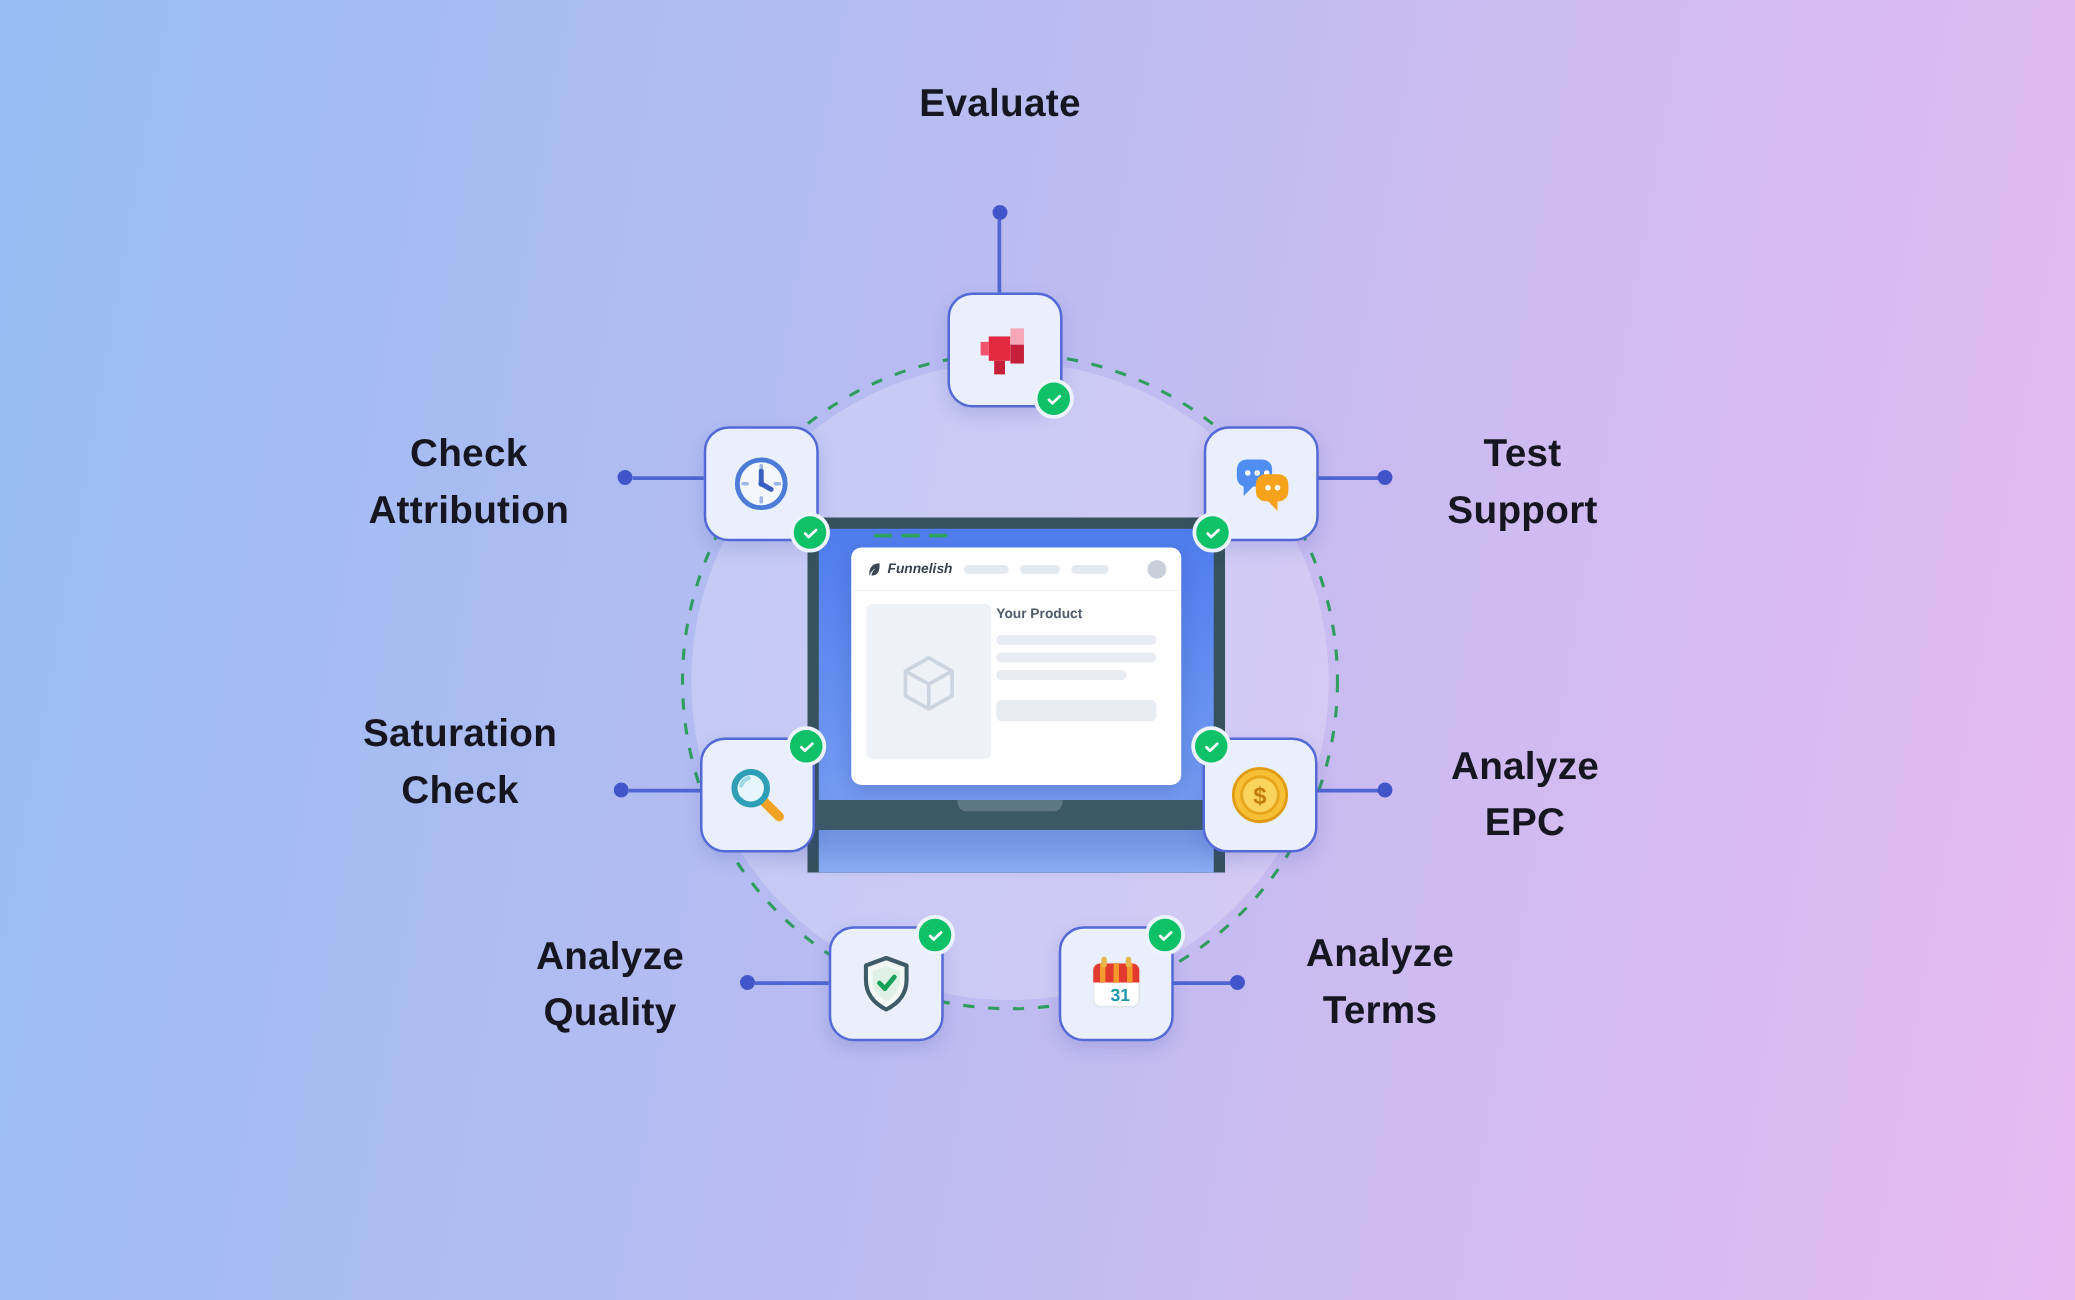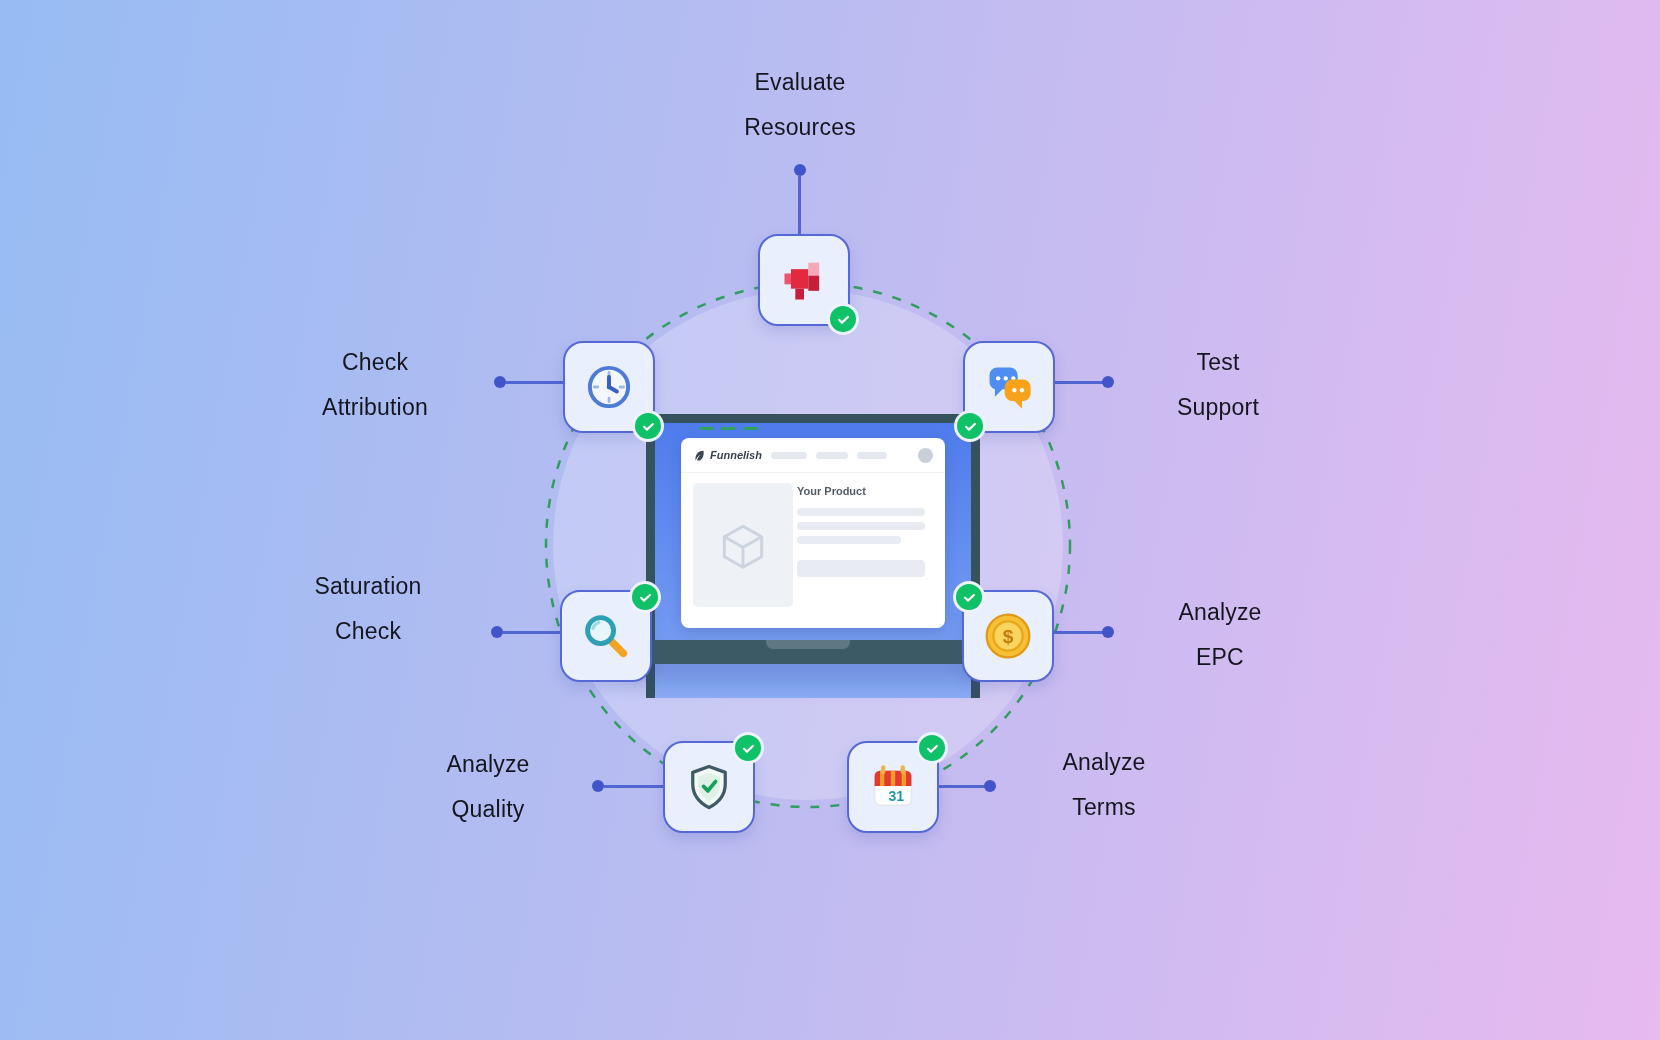--- a/index.html
+++ b/index.html
@@ -2,21 +2,21 @@
 <html><head>
 <meta charset="utf-8">
 <style>
   html,body{margin:0;padding:0;}
   body{width:1660px;height:1040px;overflow:hidden;font-family:"Liberation Sans",sans-serif;}
   .canvas{position:relative;width:1660px;height:1040px;background:linear-gradient(100deg,#96bcf3 0%,#bcbcf1 48%,#e7baf0 100%);overflow:hidden;}
   .halo{position:absolute;left:553px;top:290px;width:510px;height:510px;border-radius:50%;background:rgba(255,255,255,0.22);z-index:1;}
   .dashed-ring{position:absolute;left:543px;top:280px;z-index:1;}
   .connector{position:absolute;background:#5066d2;z-index:2;}
   .dot{position:absolute;width:12px;height:12px;border-radius:50%;background:#4154c9;z-index:2;}
-  .label{position:absolute;transform:translateX(-50%);text-align:center;font-size:23px;font-weight:400;color:#15161f;line-height:45px;white-space:nowrap;z-index:4;letter-spacing:0.2px;}
+  .label{position:absolute;transform:translateX(-50%);text-align:center;font-size:31px;font-weight:700;color:#15161f;line-height:45px;white-space:nowrap;z-index:4;letter-spacing:0.2px;}
   .card{position:absolute;width:88px;height:88px;background:#e9effc;border:2px solid #5569d6;border-radius:20px;display:flex;align-items:center;justify-content:center;z-index:5;box-shadow:0 6px 14px rgba(60,80,170,0.18);}
   .badge{position:absolute;width:26px;height:26px;background:#0fc167;border:3px solid #edf3fd;border-radius:50%;display:flex;align-items:center;justify-content:center;z-index:6;}
   .badge.br{right:-11px;bottom:-11px;} .badge.bl{left:-11px;bottom:-11px;}
   .badge.tr{right:-11px;top:-11px;}  .badge.tl{left:-11px;top:-11px;}
   .laptop{position:absolute;left:630px;top:414px;width:356px;height:250px;z-index:3;}
   .lt-screen{position:absolute;left:16px;top:0;width:334px;height:284px;background:#36525d;border-radius:13px 13px 0 0;}
   .lt-display{position:absolute;left:9px;top:9px;right:9px;bottom:0;background:linear-gradient(180deg,#4f7ced 0%,#6f97f2 70%,#8badf5 100%);border-radius:7px 7px 0 0;}
   .screen-dash{position:absolute;top:4px;width:15px;height:3px;border-radius:2px;background:#2fa35e;}
   .browser{position:absolute;left:26px;top:15px;width:264px;height:190px;background:#ffffff;border-radius:8px;box-shadow:0 4px 14px rgba(20,40,90,0.18);overflow:hidden;}
   .b-header{height:34px;display:flex;align-items:center;padding:0 12px;border-bottom:1px solid #eef1f5;}
@@ -58,21 +58,20 @@
   <div class="dot" style="left:1102px;top:626px;"></div>
 
   <div class="connector" style="left:604px;top:785px;width:59px;height:3px;"></div>
   <div class="dot" style="left:592px;top:780px;"></div>
 
   <div class="connector" style="left:937px;top:785px;width:51px;height:3px;"></div>
   <div class="dot" style="left:984px;top:780px;"></div>
 
   <div class="label" style="left:800px;top:60px;">
     <div>Evaluate</div>
-    <div>Resources</div>
   </div>
   <div class="label" style="left:375px;top:340px;">
     <div>Check</div>
     <div>Attribution</div>
   </div>
   <div class="label" style="left:1218px;top:340px;">
     <div>Test</div>
     <div>Support</div>
   </div>
   <div class="label" style="left:368px;top:564px;">

